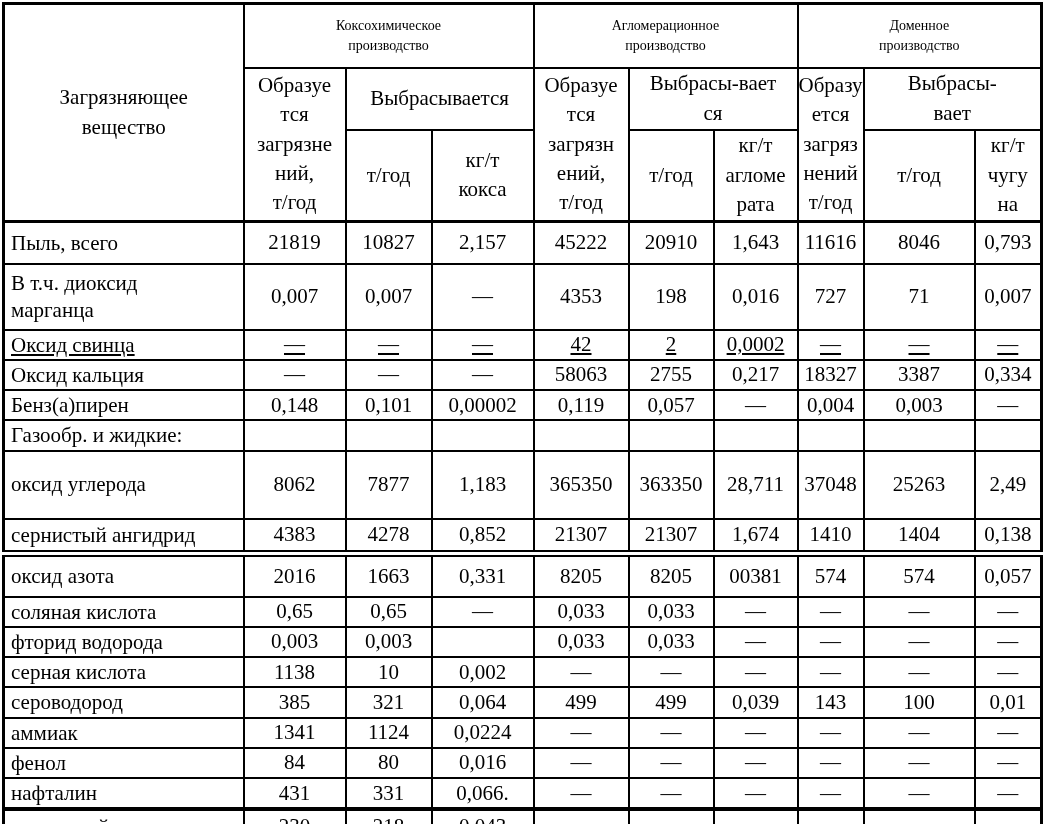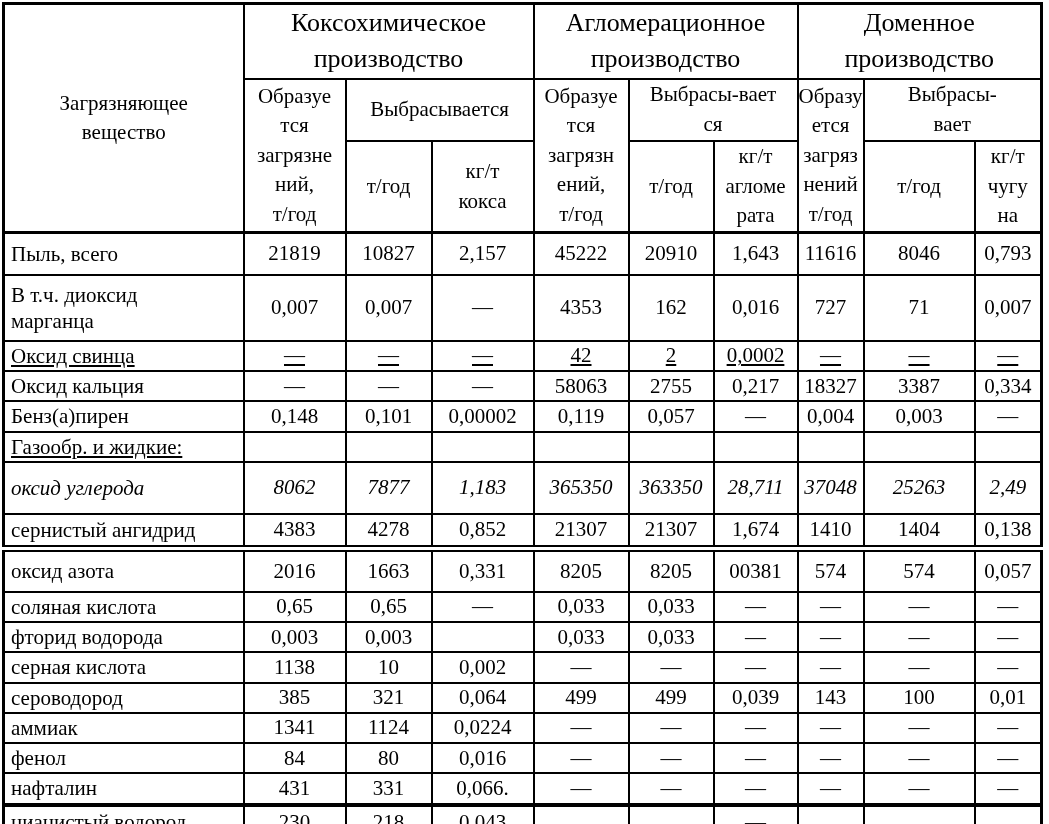--- a/index.html
+++ b/index.html
@@ -18,21 +18,21 @@
     font-weight:normal;
     font-size:21px;
     line-height:1.4;
     padding:0;
     overflow:hidden;
     vertical-align:middle;
     background:#fff;
   }
   thead{border-bottom:3px solid #000;}
   thead th{white-space:pre-line;text-align:center;}
-  .group-title{font-size:26px;}
+  .group-title{font-size:14px;}
   .label-cell{
     text-align:left;
     padding:1px 20px 1px 6px;
     white-space:pre-line;
     line-height:1.25;
   }
   .value-cell{text-align:center;line-height:1.2;}
   tr.sep-double td{border-top:7px double #000;}
   tr.sep-thick td{border-top:4px solid #000;}
 </style>
@@ -112,21 +112,21 @@
         <td class="value-cell">8046</td>
         <td class="value-cell">0,793</td>
       </tr>
       <tr style="height: 66px; margin-top: 20px;">
         <td class="label-cell">В т.ч. диоксид
 марганца</td>
         <td class="value-cell">0,007</td>
         <td class="value-cell">0,007</td>
         <td class="value-cell">—</td>
         <td class="value-cell">4353</td>
-        <td class="value-cell">162</td>
+        <td class="value-cell">198</td>
         <td class="value-cell">0,016</td>
         <td class="value-cell">727</td>
         <td class="value-cell">71</td>
         <td class="value-cell">0,007</td>
       </tr>
       <tr style="height: 27px; text-decoration: underline;">
         <td class="label-cell">Оксид свинца</td>
         <td class="value-cell">—</td>
         <td class="value-cell">—</td>
         <td class="value-cell">—</td>
@@ -154,33 +154,33 @@
         <td class="value-cell">0,148</td>
         <td class="value-cell">0,101</td>
         <td class="value-cell">0,00002</td>
         <td class="value-cell">0,119</td>
         <td class="value-cell">0,057</td>
         <td class="value-cell">—</td>
         <td class="value-cell">0,004</td>
         <td class="value-cell">0,003</td>
         <td class="value-cell">—</td>
       </tr>
-      <tr style="height: 27px; text-decoration: underline;">
+      <tr style="height: 27px;">
         <td class="label-cell">Газообр. и жидкие:</td>
         <td class="value-cell"></td>
         <td class="value-cell"></td>
         <td class="value-cell"></td>
         <td class="value-cell"></td>
         <td class="value-cell"></td>
         <td class="value-cell"></td>
         <td class="value-cell"></td>
         <td class="value-cell"></td>
         <td class="value-cell"></td>
       </tr>
-      <tr style="height: 52px; font-style: italic;">
+      <tr style="height: 68px;">
         <td class="label-cell">оксид углерода</td>
         <td class="value-cell">8062</td>
         <td class="value-cell">7877</td>
         <td class="value-cell">1,183</td>
         <td class="value-cell">365350</td>
         <td class="value-cell">363350</td>
         <td class="value-cell">28,711</td>
         <td class="value-cell">37048</td>
         <td class="value-cell">25263</td>
         <td class="value-cell">2,49</td>

